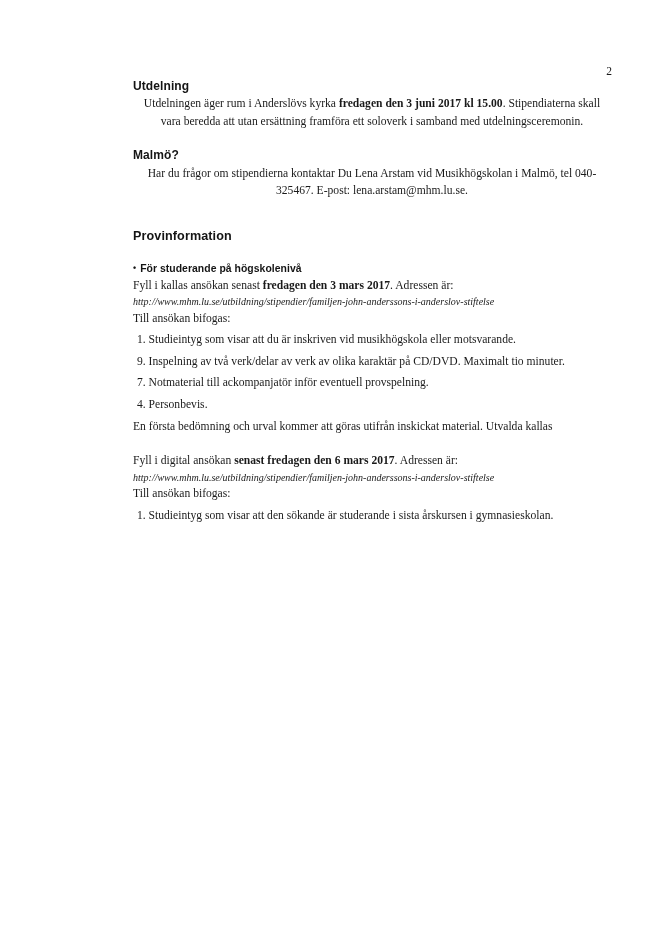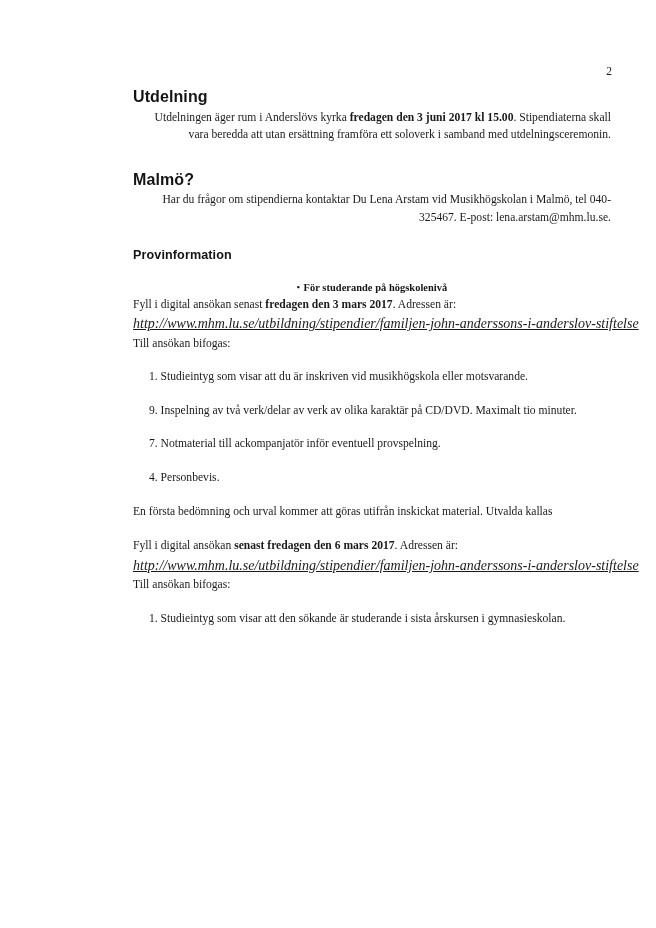--- a/index.html
+++ b/index.html
@@ -39,88 +39,86 @@
   .content {
     position: absolute;
     left: 133px;
     top: 78px;
     width: 478px;
   }
 
   
   .h-small {
     font-family: "Liberation Sans", "DejaVu Sans", sans-serif;
-    font-size: 16px;
+    font-size: 12px;
     font-weight: bold;
     color: #141414;
-    margin: 8px 0 1px 0;
+    margin: 0 0 1px 0;
     letter-spacing: 0.1px;
     line-height: 1.35;
   }
 
   .h-large {
     font-family: "Liberation Sans", "DejaVu Sans", sans-serif;
     font-size: 12.6px;
     font-weight: bold;
     color: #141414;
-    margin: 0 0 3px 0;
+    margin: 8px 0 3px 0;
     letter-spacing: 0.1px;
     line-height: 1.35;
   }
 
   .h-bullet {
-    font-family: Liberation Serif, serif;
+    font-family: Liberation Sans, sans-serif;
     font-size: 10.4px;
     font-weight: bold;
     color: #141414;
     margin: 0 0 1px 0;
     letter-spacing: 0.05px;
     line-height: 1.35;
-    text-align: center;
   }
   .h-bullet .bullet-glyph {
     font-size: 9px;
     vertical-align: 1px;
     margin-right: 1px;
   }
 
   
   p.body, div.body {
     font-family: "Liberation Serif", "DejaVu Serif", serif;
     font-size: 11.6px;
     line-height: 1.52;
     margin: 0;
     color: #1a1a1a;
-    text-align: right;
+    text-align: center;
   }
 
   .line {
     font-family: "Liberation Serif", "DejaVu Serif", serif;
     font-size: 11.6px;
     line-height: 1.52;
     color: #1a1a1a;
     white-space: nowrap;
   }
 
   .url {
     font-family: "Liberation Serif", "DejaVu Serif", serif;
     font-style: italic;
-    font-size: 14px;
+    font-size: 10px;
     line-height: 1.52;
     color: #1a1a1a;
     white-space: nowrap;
-    text-decoration: underline;
   }
 
   b, .bold { font-weight: bold; }
   .gap-md { height: 14px; }
   .gap-lg { height: 17px; }
   .gap-xl { height: 20px; }
 
-  .list .line { margin: 16px; }
+  .list .line { margin: 4px; }
 </style>
 </head>
 <body>
 
 <div class="page">
 
   <div class="page-number">2</div>
 
   <div class="content">
 
@@ -135,21 +133,21 @@
     <p class="body">Har du frågor om stipendierna kontaktar Du Lena Arstam vid Musikhögskolan i Malmö, tel 040-325467. E-post: lena.arstam@mhm.lu.se.</p>
 
     <div class="gap-xl"></div>
 
     <div class="h-large">Provinformation</div>
 
     <div class="gap-md"></div>
 
     <div class="h-bullet"><span class="bullet-glyph">•</span> <span>För studerande på högskolenivå</span></div>
 
-    <div class="line"><span>Fyll i digital ansökan senast </span><b>fredagen den 3 mars 2017</b><span>. Adressen är:</span></div>
+    <div class="line"><span>Fyll i kallas ansökan senast </span><b>fredagen den 3 mars 2017</b><span>. Adressen är:</span></div>
 
     <div class="url">http://www.mhm.lu.se/utbildning/stipendier/familjen-john-anderssons-i-anderslov-stiftelse</div>
 
     <div class="line">Till ansökan bifogas:</div>
 
     <div class="list">
       <div class="line">1. Studieintyg som visar att du är inskriven vid musikhögskola eller motsvarande.</div>
       <div class="line">9. Inspelning av två verk/delar av verk av olika karaktär på CD/DVD. Maximalt tio minuter.</div>
       <div class="line">7. Notmaterial till ackompanjatör inför eventuell provspelning.</div>
       <div class="line">4. Personbevis.</div>

